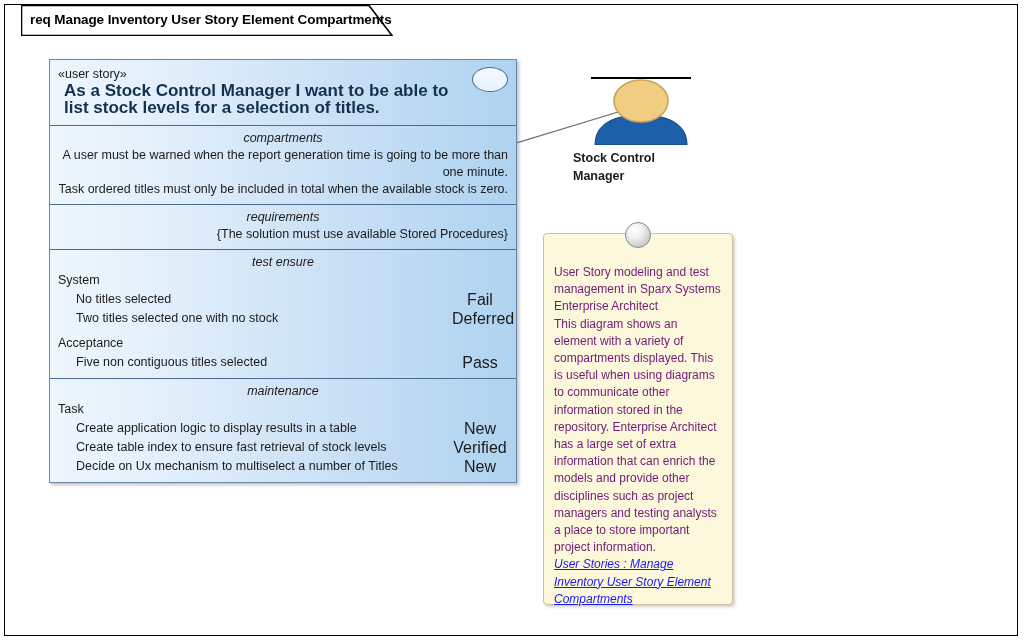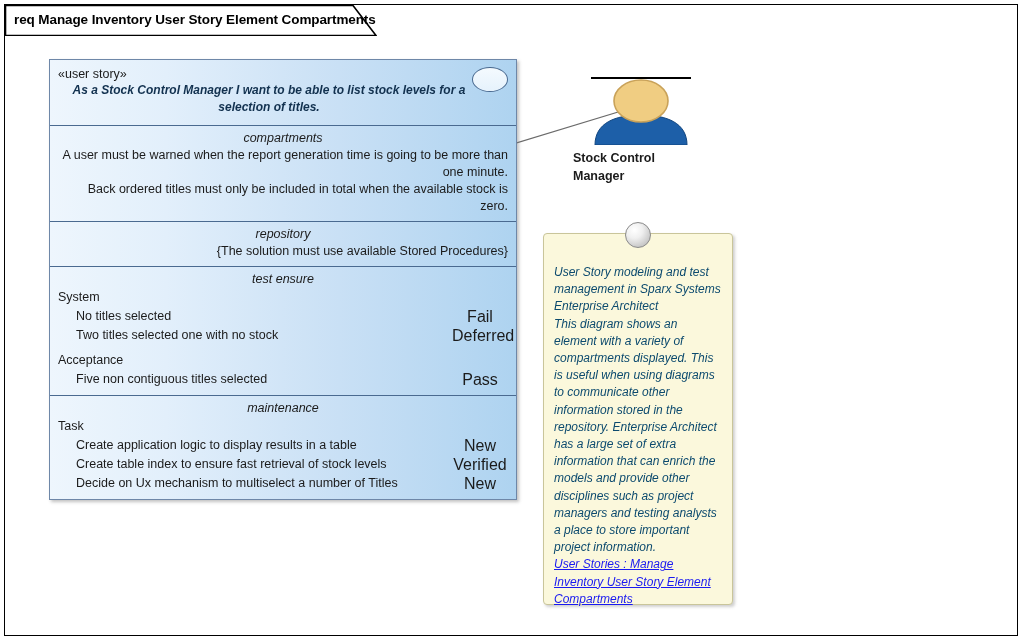--- a/index.html
+++ b/index.html
@@ -22,21 +22,21 @@
     width: 1014px;
     height: 632px;
     border: 1px solid #000000;
     background: #ffffff;
     box-sizing: border-box;
   }
 
   
   #frame-tab {
     position: absolute;
-    left: 0px;
+    left: 16px;
     top: 0px;
     height: 31px;
     width: 372px;
     box-sizing: border-box;
   }
   #frame-tab .tab-shape {
     position: absolute;
     left: 0;
     top: 0;
     width: 372px;
@@ -86,27 +86,25 @@
     padding: 6px 8px 9px 8px;
     min-height: 62px;
   }
   #stereotype {
     text-align: left;
     font-size: 12.5px;
     color: #1b1b1b;
     line-height: 16px;
   }
   #element-name {
-    text-align: center;
-    font-size: 12px;
+    font-size: 17px;
     font-weight: bold;
     color: #12314f;
     line-height: 17px;
     padding: 0 34px 0 6px;
-    font-style: italic;
   }
   #usecase-ellipse {
     position: absolute;
     right: 8px;
     top: 7px;
     width: 34px;
     height: 23px;
     border-radius: 50%;
     border: 1px solid #4a6a90;
     background: linear-gradient(to bottom, #f4fafe 0%, #e6f2fc 100%);
@@ -206,22 +204,21 @@
     top: -12px;
     width: 26px;
     height: 26px;
     border-radius: 50%;
     border: 1px solid #8a8a8a;
     background: radial-gradient(circle at 35% 30%, #ffffff 0%, #f0f0f0 35%, #c8c8c8 75%, #a8a8a8 100%);
     box-sizing: border-box;
   }
   .note-text {
     font-size: 12px;
-    font-style: italic;
-    color: #0c4a6e;
+    color: #701a75;
     line-height: 17.2px;
   }
   #note-link {
     display: block;
     margin-top: 0px;
     font-size: 12px;
     font-style: italic;
     line-height: 17.2px;
     color: #1a1af0;
     text-decoration: underline;
@@ -248,25 +245,25 @@
 
     <div class="compartment" id="header-compartment">
       <div id="stereotype">«user story»</div>
       <div id="element-name">As a Stock Control Manager I want to be able to list stock levels for a selection of titles.</div>
       <div id="usecase-ellipse"></div>
     </div>
 
     <div class="compartment">
       <div class="comp-title">compartments</div>
       <div class="text-line">A user must be warned when the report generation time is going to be more than one minute.</div>
-      <div class="text-line">Back ordered titles must only be included in total when the available stock is zero.</div>
+      <div class="text-line">Task ordered titles must only be included in total when the available stock is zero.</div>
     </div>
 
     <div class="compartment">
-      <div class="comp-title">repository</div>
+      <div class="comp-title">requirements</div>
       <div class="text-line">{The solution must use available Stored Procedures}</div>
     </div>
 
 
     <div class="compartment">
       <div class="comp-title">test ensure</div>
 
       <div class="group-label">System</div>
       <div class="item-row">
         <span>No titles selected</span>

